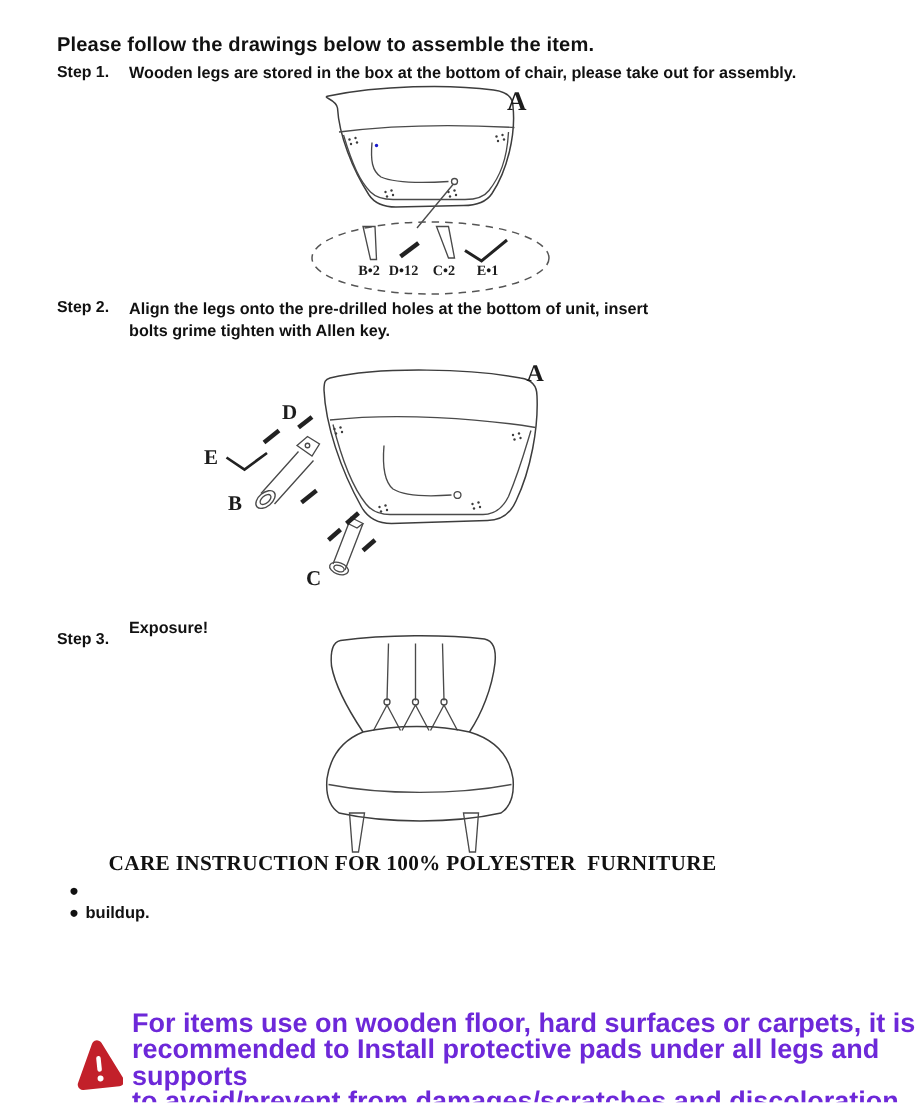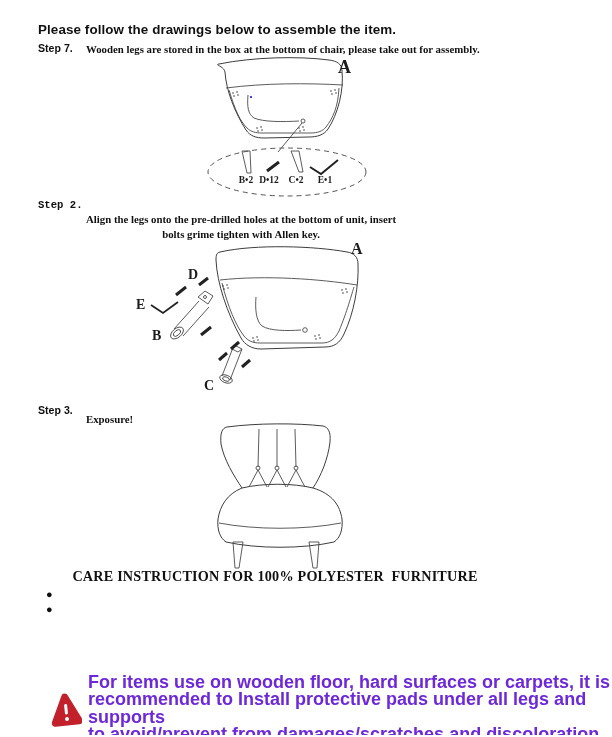--- a/index.html
+++ b/index.html
@@ -3,47 +3,47 @@
 <meta charset="utf-8">
 <style>
   html,body{margin:0;padding:0;background:#ffffff;}
   .page{
     position:relative;width:612px;height:735px;background:#ffffff;overflow:hidden;
     font-family:"Liberation Sans",sans-serif;color:#111;
   }
   .abs{position:absolute;}
   .doc-title{left:38px;top:22px;font-size:13.4px;font-weight:700;letter-spacing:.1px;}
   .step-label{font-size:10.6px;font-weight:700;}
-  .step-text{font-size:10.8px;font-weight:700;line-height:14.6px;font-family:Liberation Serif, serif;}
+  .step-text{font-size:10.8px;font-weight:700;line-height:14.6px;}
   .s1-label{left:38px;top:42px;}
   .s1-text{left:86px;top:42px;}
-  .s2-label{left:38px;top:199px;font-family:Liberation Mono, monospace;}
-  .s2-text{left:86px;top:212px;text-align:center;}
-  .s3-label{left:38px;top:404px;}
+  .s2-label{left:38px;top:199px;}
+  .s2-text{left:86px;top:199px;}
+  .s3-label{left:38px;top:420px;}
   .s3-text{left:86px;top:412px;}
   svg{display:block;}
   svg text.fig-label{font-family:"Liberation Serif",serif;font-weight:700;fill:#1c1c1c;}
   .care-title{left:0;top:568px;width:550px;text-align:center;font-size:14.2px;font-weight:700;white-space:pre;letter-spacing:.2px;font-family:Liberation Serif, serif;}
   .bullets{left:46px;top:587px;width:500px;}
   .bullet{display:flex;align-items:flex-start;}
   .bullet .dot{width:11px;font-size:11px;font-weight:700;line-height:15.2px;flex:0 0 11px;}
   .bullet .lines{font-size:11px;font-weight:700;line-height:15.2px;}
   .warn-text{left:88px;top:674px;font-size:18px;font-weight:700;line-height:17.4px;color:#6d28d9;}
   .warn-icon{left:50px;top:691px;}
   .thin{stroke:#3d3d3d;stroke-width:1;fill:none;}
   .thin2{stroke:#4a4a4a;stroke-width:.9;fill:none;}
 </style>
 </head>
 <body>
 
 <div class="page">
 
   <div class="abs doc-title">Please follow the drawings below to assemble the item.</div>
 
-  <div class="abs step-label s1-label">Step 7.</div>
+  <div class="abs step-label s1-label">Step 1.</div>
   <div class="abs step-text s1-text">
     <div>Wooden legs are stored in the box at the bottom of chair, please take out for assembly.</div>
   </div>
 
   <svg class="abs" style="left:195px;top:52px;" width="185" height="148" viewBox="0 0 185 148">
     <g>
       <path class="thin" d="M 24,12 C 58,5 104,4 134,8 C 142,9 147,12 147,19 C 149,38 143,62 133,77 C 129,83 122,85 114,85 L 69,86 C 61,86 55,84 51,78 C 40,61 31,38 30,20 C 29,14 19,13 24,12 Z"></path>
       <path class="thin2" d="M 31,36 C 70,31 112,31 148,33"></path>
       <path class="thin2" d="M 34,38 C 40,58 45,69 52,76 C 56,80 61,81 67,81 L 115,81 C 123,81 128,79 131,75 C 138,66 143,55 144,36"></path>
       <g fill="#3c3c3c">
@@ -187,20 +187,21 @@
 
   <div class="abs care-title">CARE INSTRUCTION FOR 100% POLYESTER  FURNITURE</div>
 
   <div class="abs bullets">
     <div class="bullet">
       <span class="dot">●</span>
     </div>
     <div class="bullet">
       <span class="dot">●</span>
       <div class="lines">
+        <div>buildup.</div>
       </div>
     </div>
   </div>
 
   <svg class="abs warn-icon" width="32" height="38" viewBox="0 0 32 38">
     <g transform="rotate(-6 16 19)">
       <polygon points="16,6 28,31 4,31" stroke-width="7" stroke-linejoin="round" fill="#c2202a" stroke="#c2202a"></polygon>
       <rect x="14.6" y="13" width="3" height="10.5" rx="1.5" fill="#ffffff"></rect>
       <circle cx="16.1" cy="28" r="2" fill="#ffffff"></circle>
     </g>

